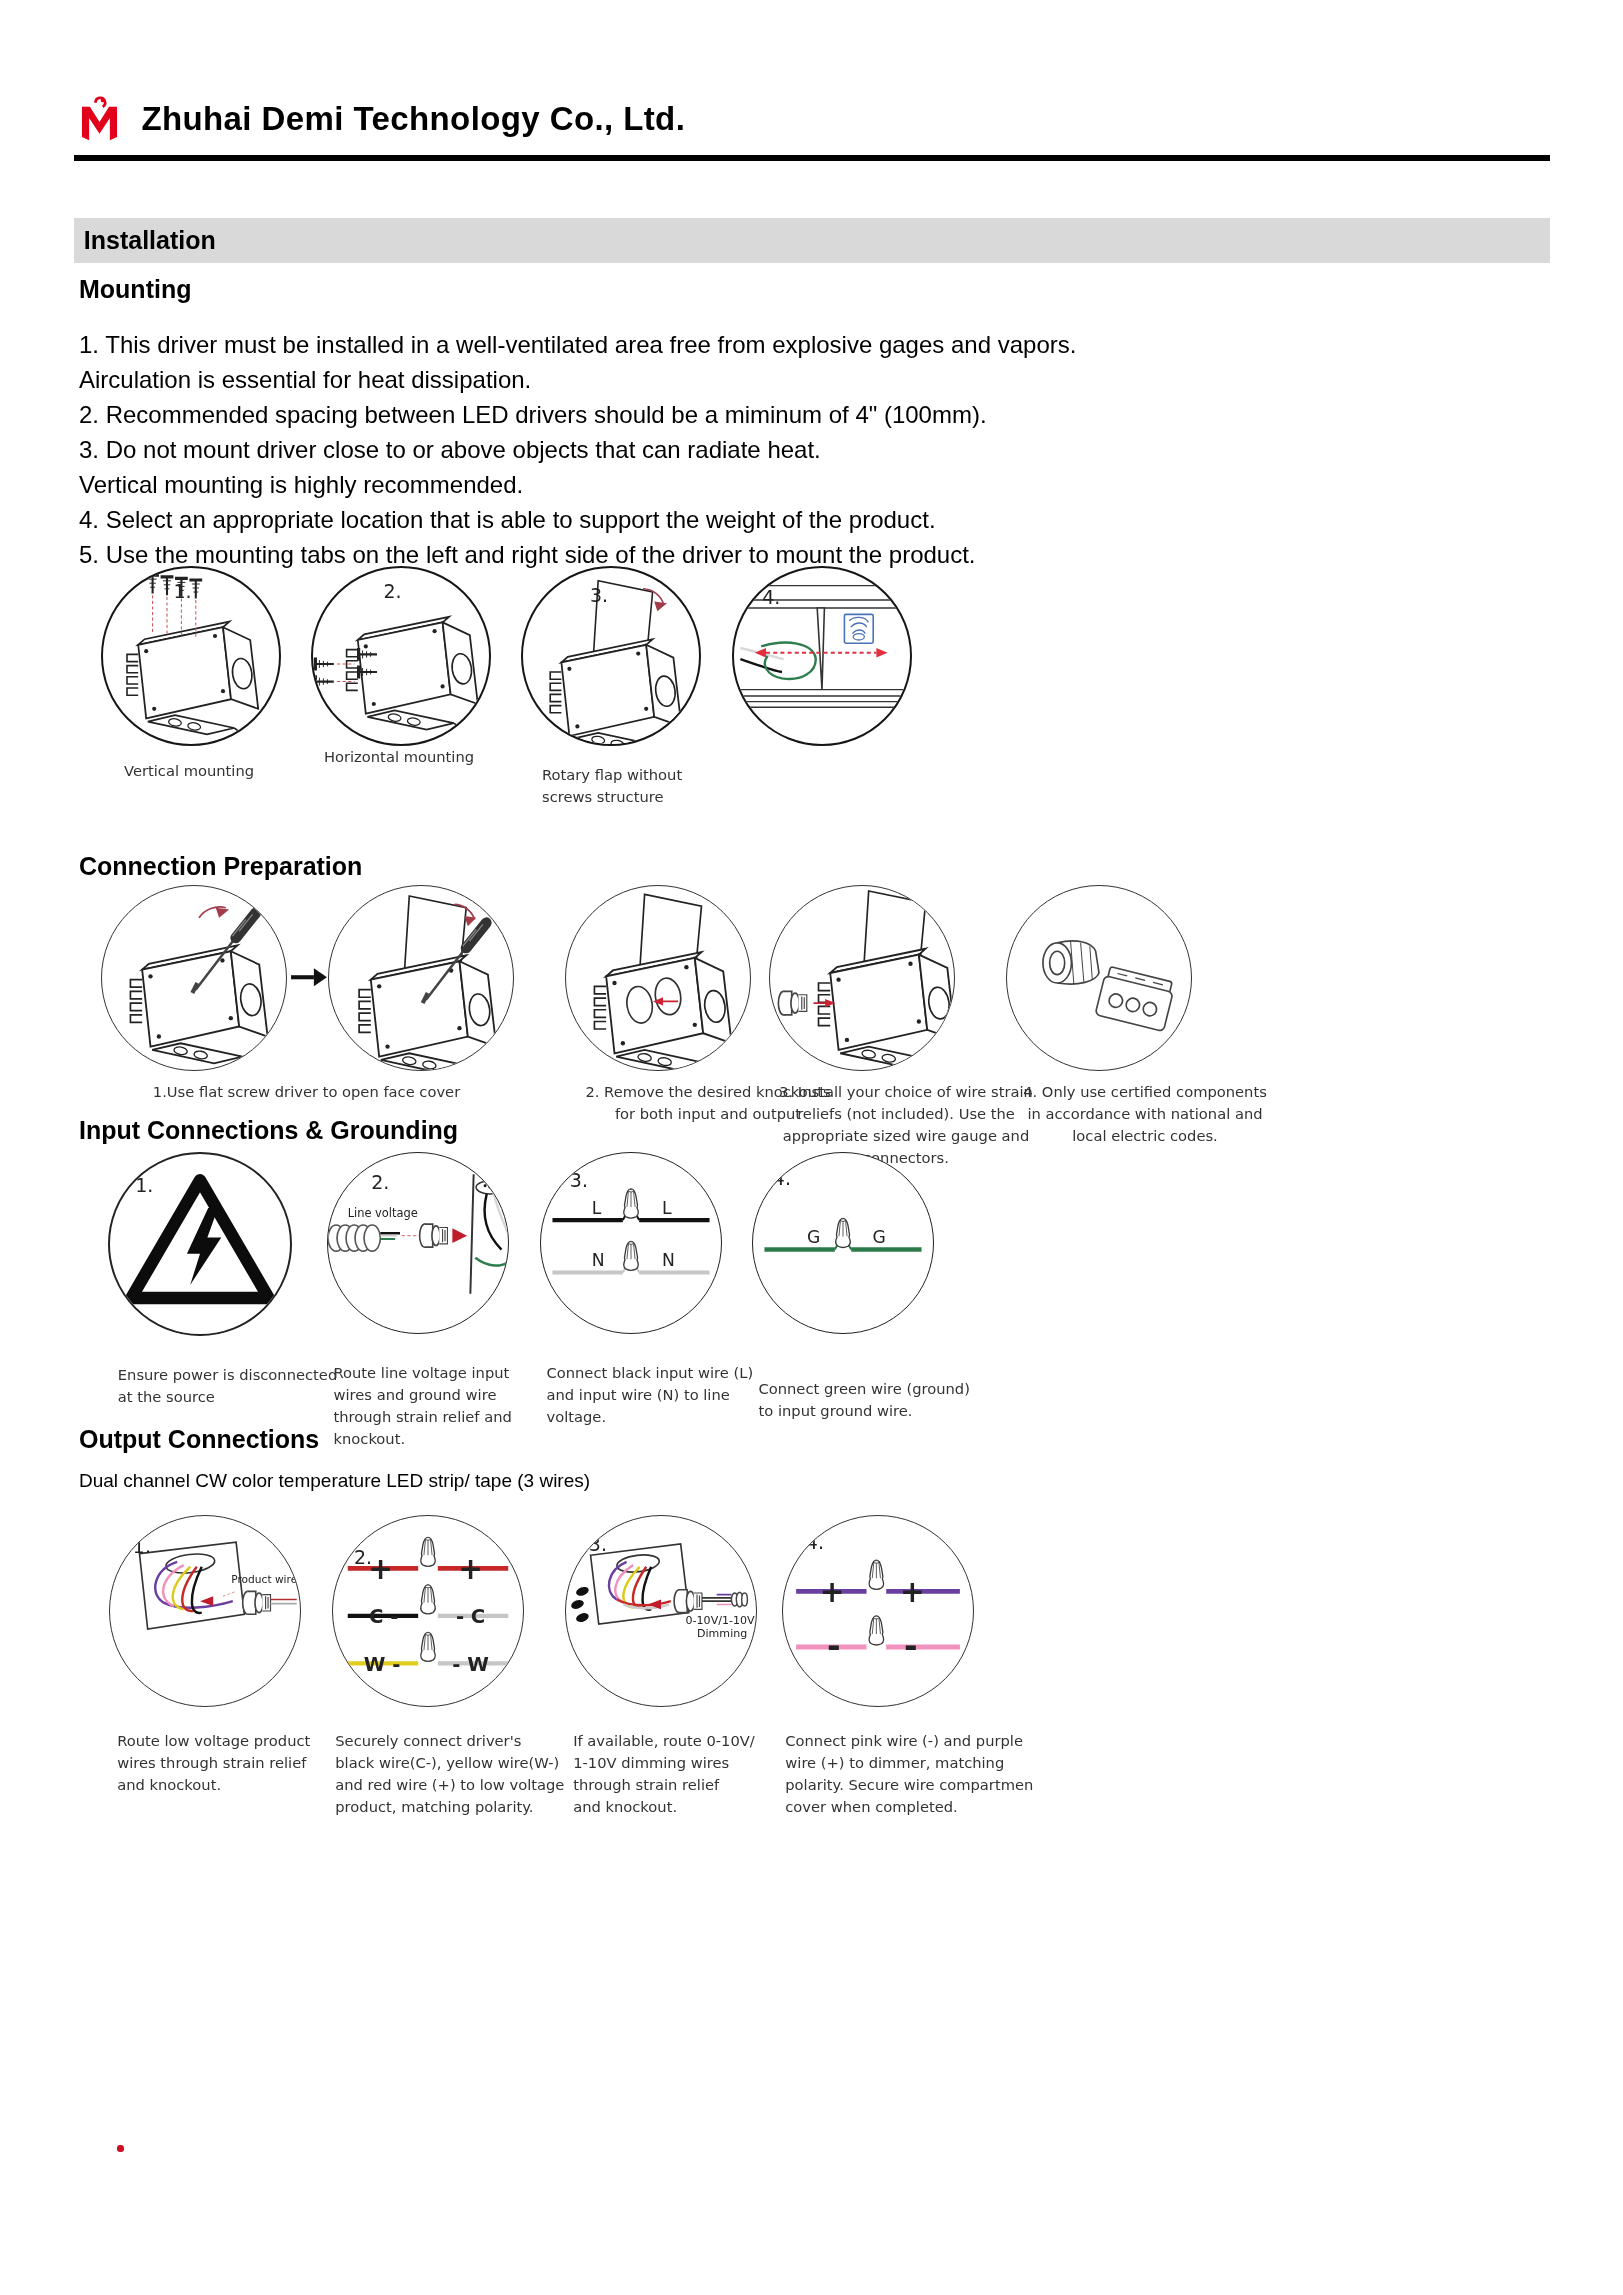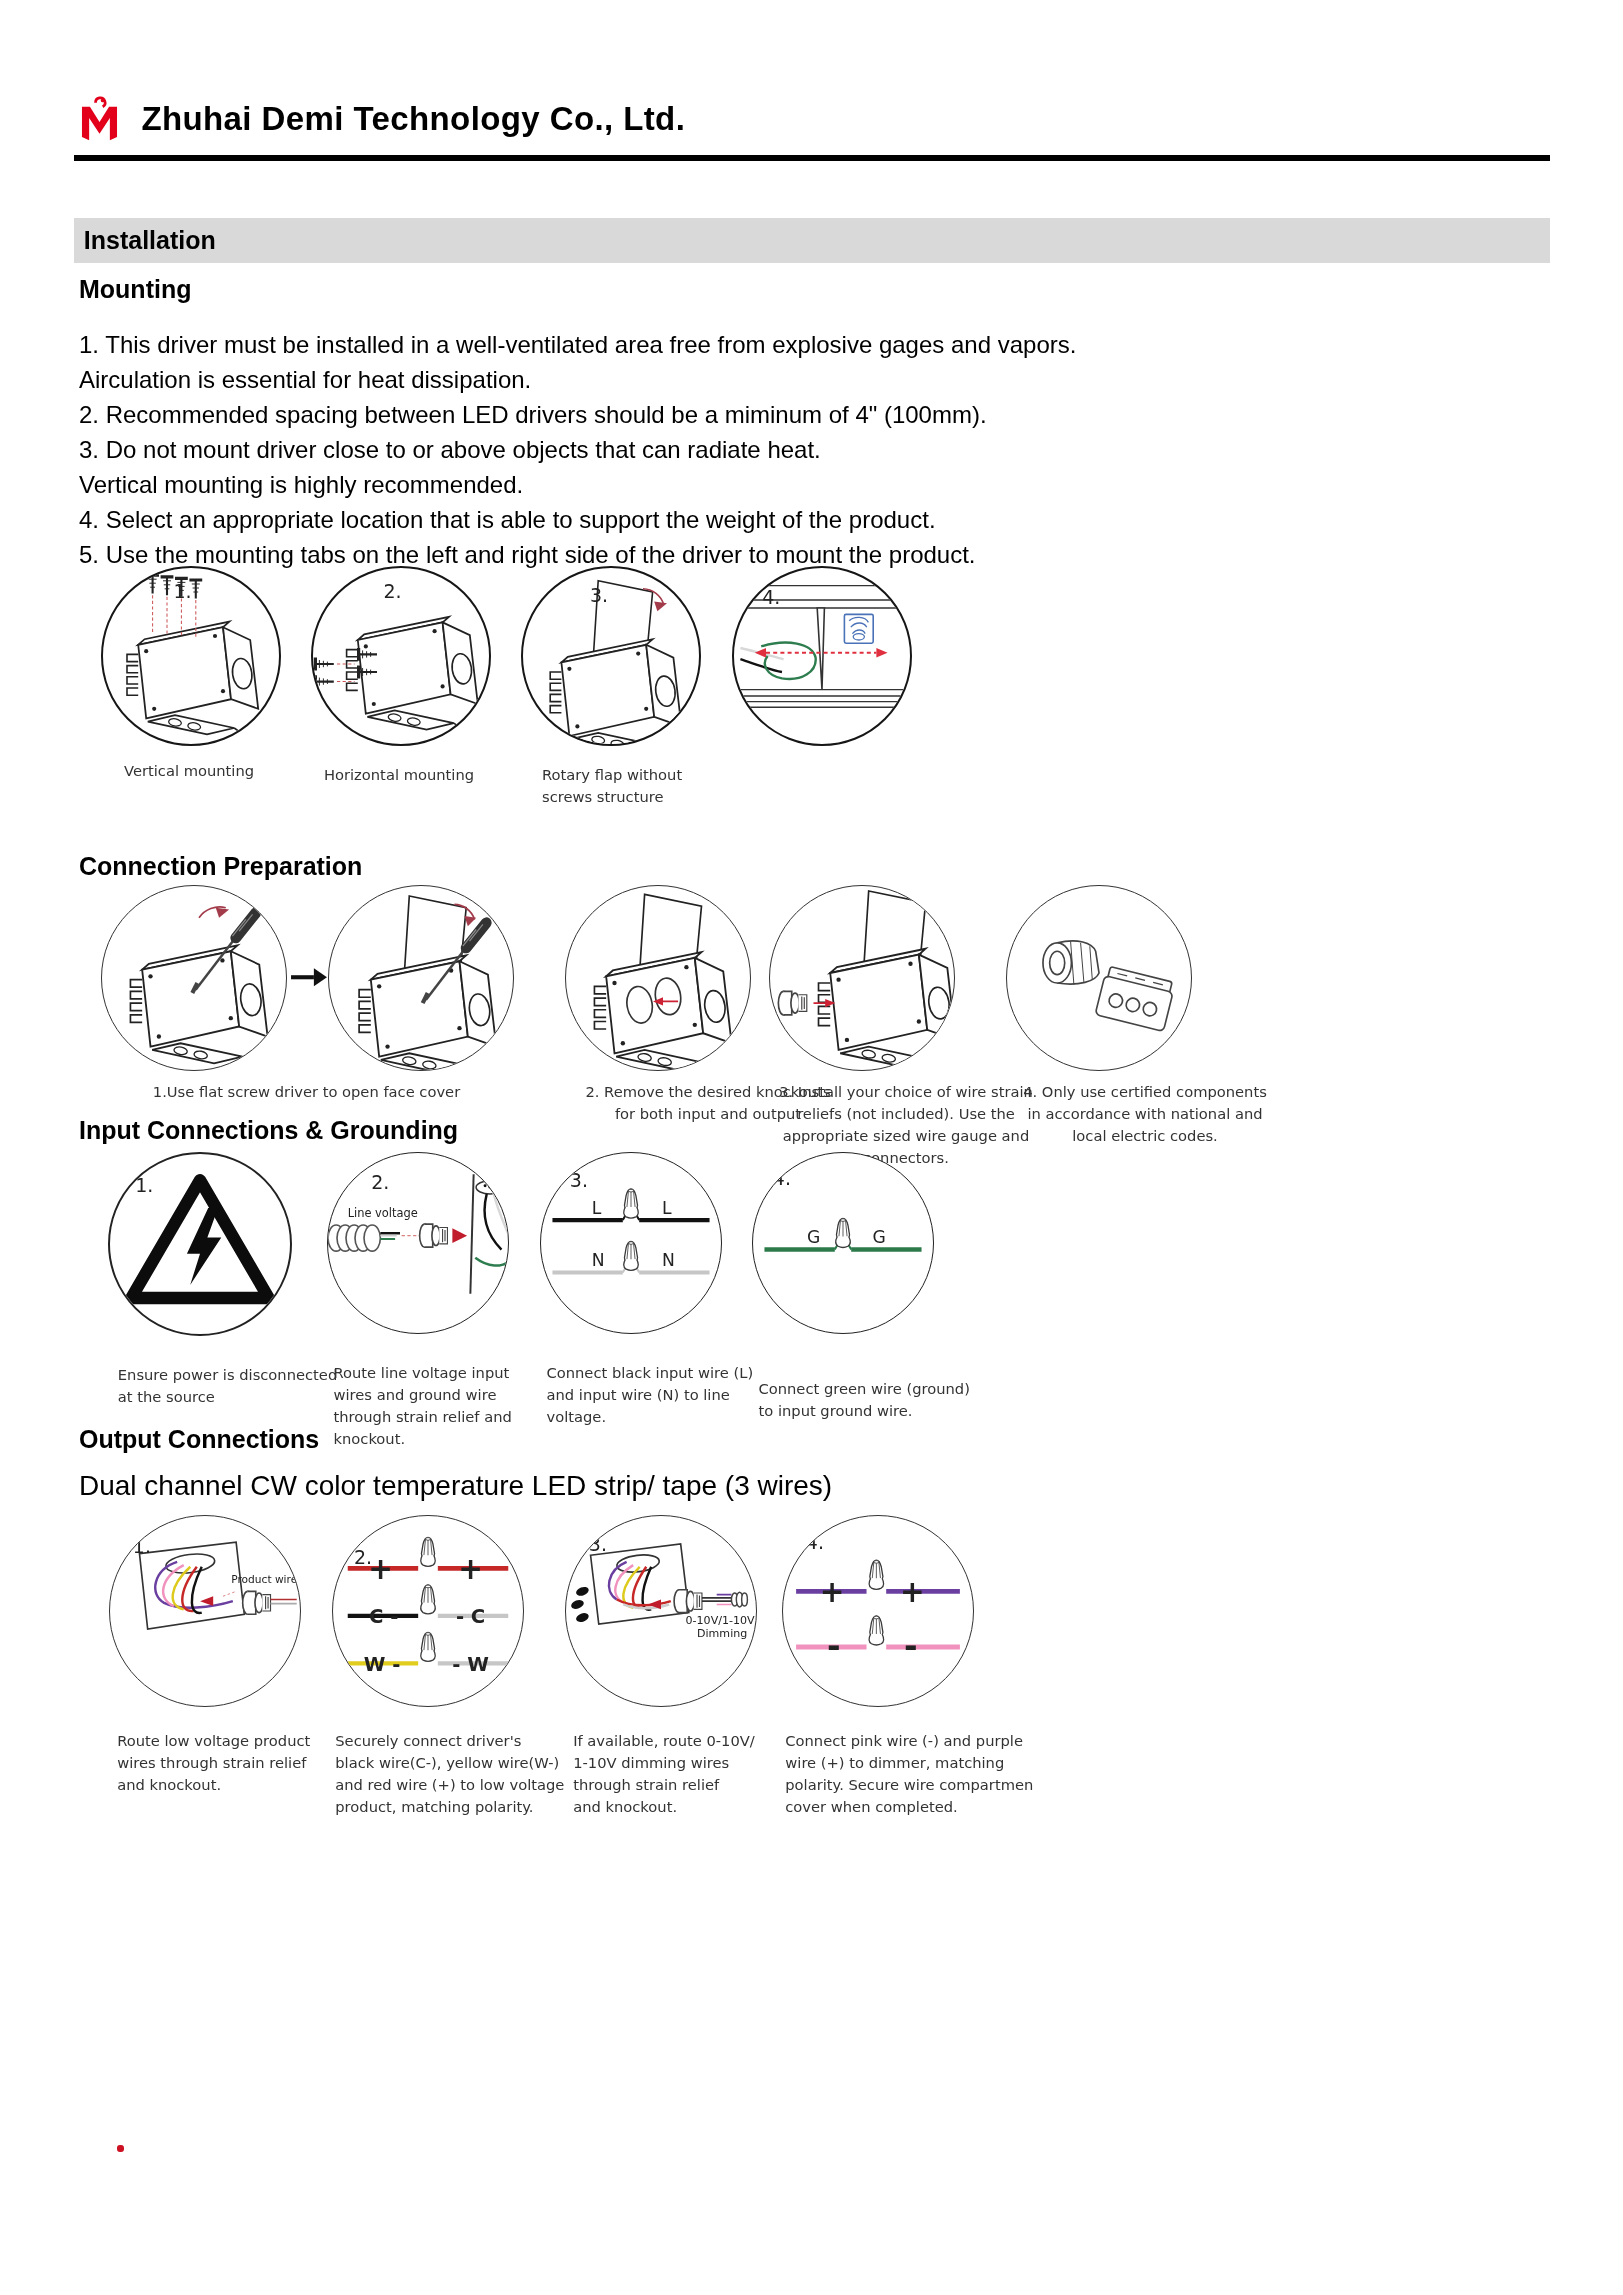--- a/index.html
+++ b/index.html
@@ -7,21 +7,21 @@
         font-family:"Liberation Sans",sans-serif;color:#000;}
   .abs{position:absolute;}
   
   .header{top:83px;left:74px;width:1476px;height:72px;border-bottom:6.5px solid #000;
           display:flex;align-items:center;gap:16.4px;}
   .title{font-size:33px;font-weight:bold;letter-spacing:0.4px;}
   
   .banner{top:218px;left:74px;width:1466px;height:45px;background:#d9d9d9;
           font-size:25px;font-weight:bold;line-height:45px;padding-left:9.8px;}
   .h2{left:79px;font-size:25px;font-weight:bold;}
-  .subtitle{left:79px;font-size:28px;}
+  .subtitle{left:79px;font-size:19px;}
   
   .list{top:327px;left:79px;font-size:24px;line-height:35px;width:1391px;}
   
   .figrow{left:82px;}
   .fig{position:absolute;top:0;}
   .circle{position:relative;border-radius:50%;background:#fff;overflow:hidden;}
   .c215{width:176px;height:176px;border:2px solid #161616;}
   .c225{width:184px;height:184px;border:1.3px solid #333;}
   .c220{width:180px;height:180px;border:1.5px solid #222;}
   .c232{width:190px;height:190px;border:1.3px solid #333;}
@@ -135,21 +135,21 @@
         <svg viewBox="0 0 220 220">
           <use href="#drvbox" x="20" y="34"></use>
           <use href="#screw-h" transform="translate(2,120)"></use>
             <use href="#screw-h" transform="translate(2,142)"></use>
           <use href="#screw-h" transform="translate(56,108)"></use>
             <use href="#screw-h" transform="translate(56,130)"></use>
           <path d="M30,120 h22 M30,142 h22" stroke="#cc5555" stroke-width="1.3" stroke-dasharray="4 3" fill="none"></path>
         </svg>
         <span class="num" style="left:40%;top:7%">2.</span>
       </div>
-      <div class="cap capc" style="margin-top:18px;width:176px">Horizontal mounting</div>
+      <div class="cap capc" style="width:176px">Horizontal mounting</div>
     </div>
     <div class="fig" style="left:420px">
       <div class="circle c215">
         <svg viewBox="0 0 220 220">
           <polygon points="94,16 162,30 156,94 88,110" fill="#fff" stroke="#222" stroke-width="2"></polygon>
           <path d="M150,26 a28,28 0 0 1 26,20" fill="none" stroke="#a23b4a" stroke-width="2"></path>
           <polygon points="180,44 168,54 164,42" fill="#a23b4a"></polygon>
           <use href="#drvbox" x="12" y="62"></use>
         </svg>
         <span class="num" style="left:38%;top:9%">3.</span>

